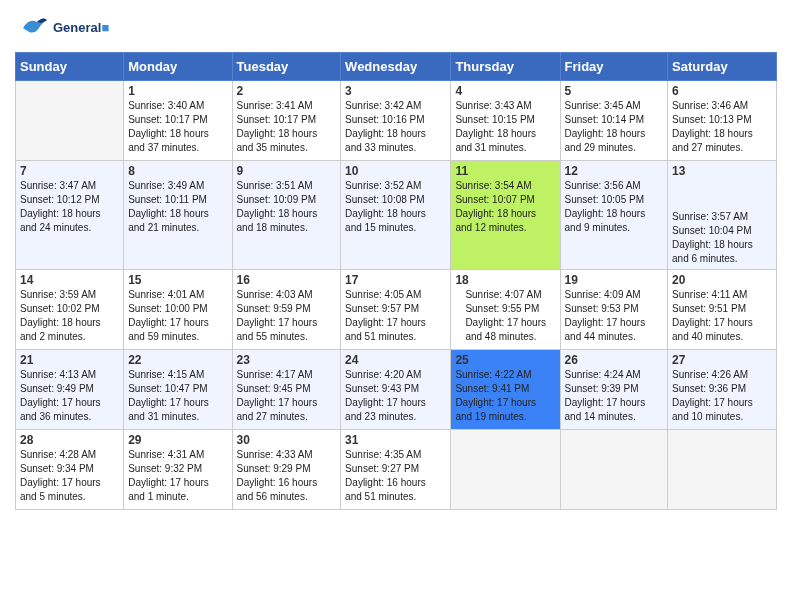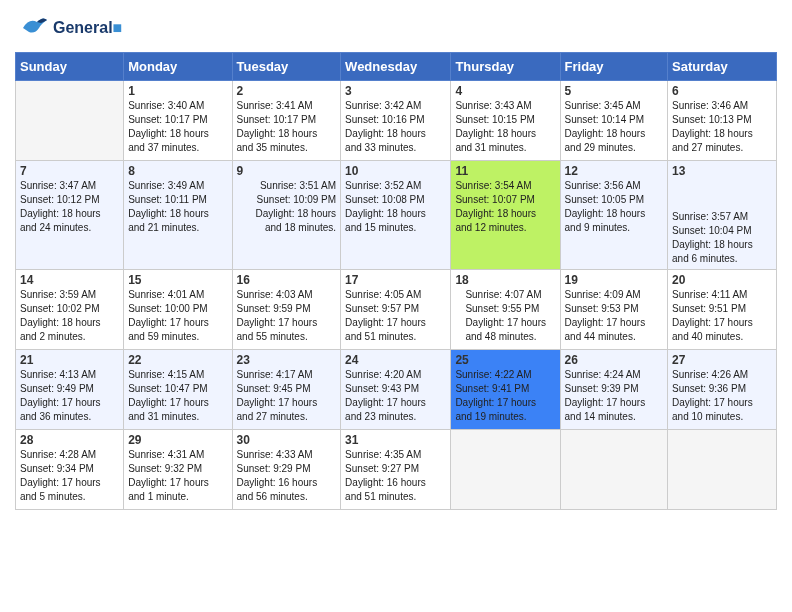--- a/index.html
+++ b/index.html
@@ -87,21 +87,21 @@
 <body>
 
 <div class="header">
   <div class="logo-wrapper">
     <svg class="logo-icon" viewBox="0 0 36 36" xmlns="http://www.w3.org/2000/svg">
 
       <path d="M 8 18 Q 14 8 22 12 Q 28 6 32 10 Q 26 14 24 18 Q 20 24 14 22 Z" fill="#3a8fd4"></path>
       <path d="M 22 12 Q 28 6 32 10 Q 29 12 26 13 Z" fill="#1a3a6b"></path>
     </svg>
     <div>
-      <div style="font-size:16px;font-weight:bold;color:#1a3a6b;line-height:1.1;">
+      <div style="font-size:13px;font-weight:bold;color:#1a3a6b;line-height:1.1;">
         General<span style="color:#3a8fd4;">■</span>
       </div>
       <div style="font-size:18px;font-weight:bold;color:#3a8fd4;line-height:1.1;"></div>
     </div>
   </div>
   <div class="title-section">
     <div class="month-title"></div>
     <div class="location"></div>
   </div>
 </div>
@@ -174,21 +174,21 @@
         </td>
         <td style="background: rgb(240, 244, 255);">
           <span class="day-num">8</span>
           <div class="day-info" style="white-space: pre-line;">Sunrise: 3:49 AM
 Sunset: 10:11 PM
 Daylight: 18 hours
 and 21 minutes.</div>
         </td>
         <td style="background: rgb(240, 244, 255);">
           <span class="day-num">9</span>
-          <div class="day-info" style="white-space: pre-line; text-align: right;">Sunrise: 3:51 AM
+          <div class="day-info" style="white-space: pre-line;">Sunrise: 3:51 AM
 Sunset: 10:09 PM
 Daylight: 18 hours
 and 18 minutes.</div>
         </td>
         <td style="background: rgb(240, 244, 255);">
           <span class="day-num">10</span>
           <div class="day-info" style="white-space: pre-line;">Sunrise: 3:52 AM
 Sunset: 10:08 PM
 Daylight: 18 hours
 and 15 minutes.</div>

